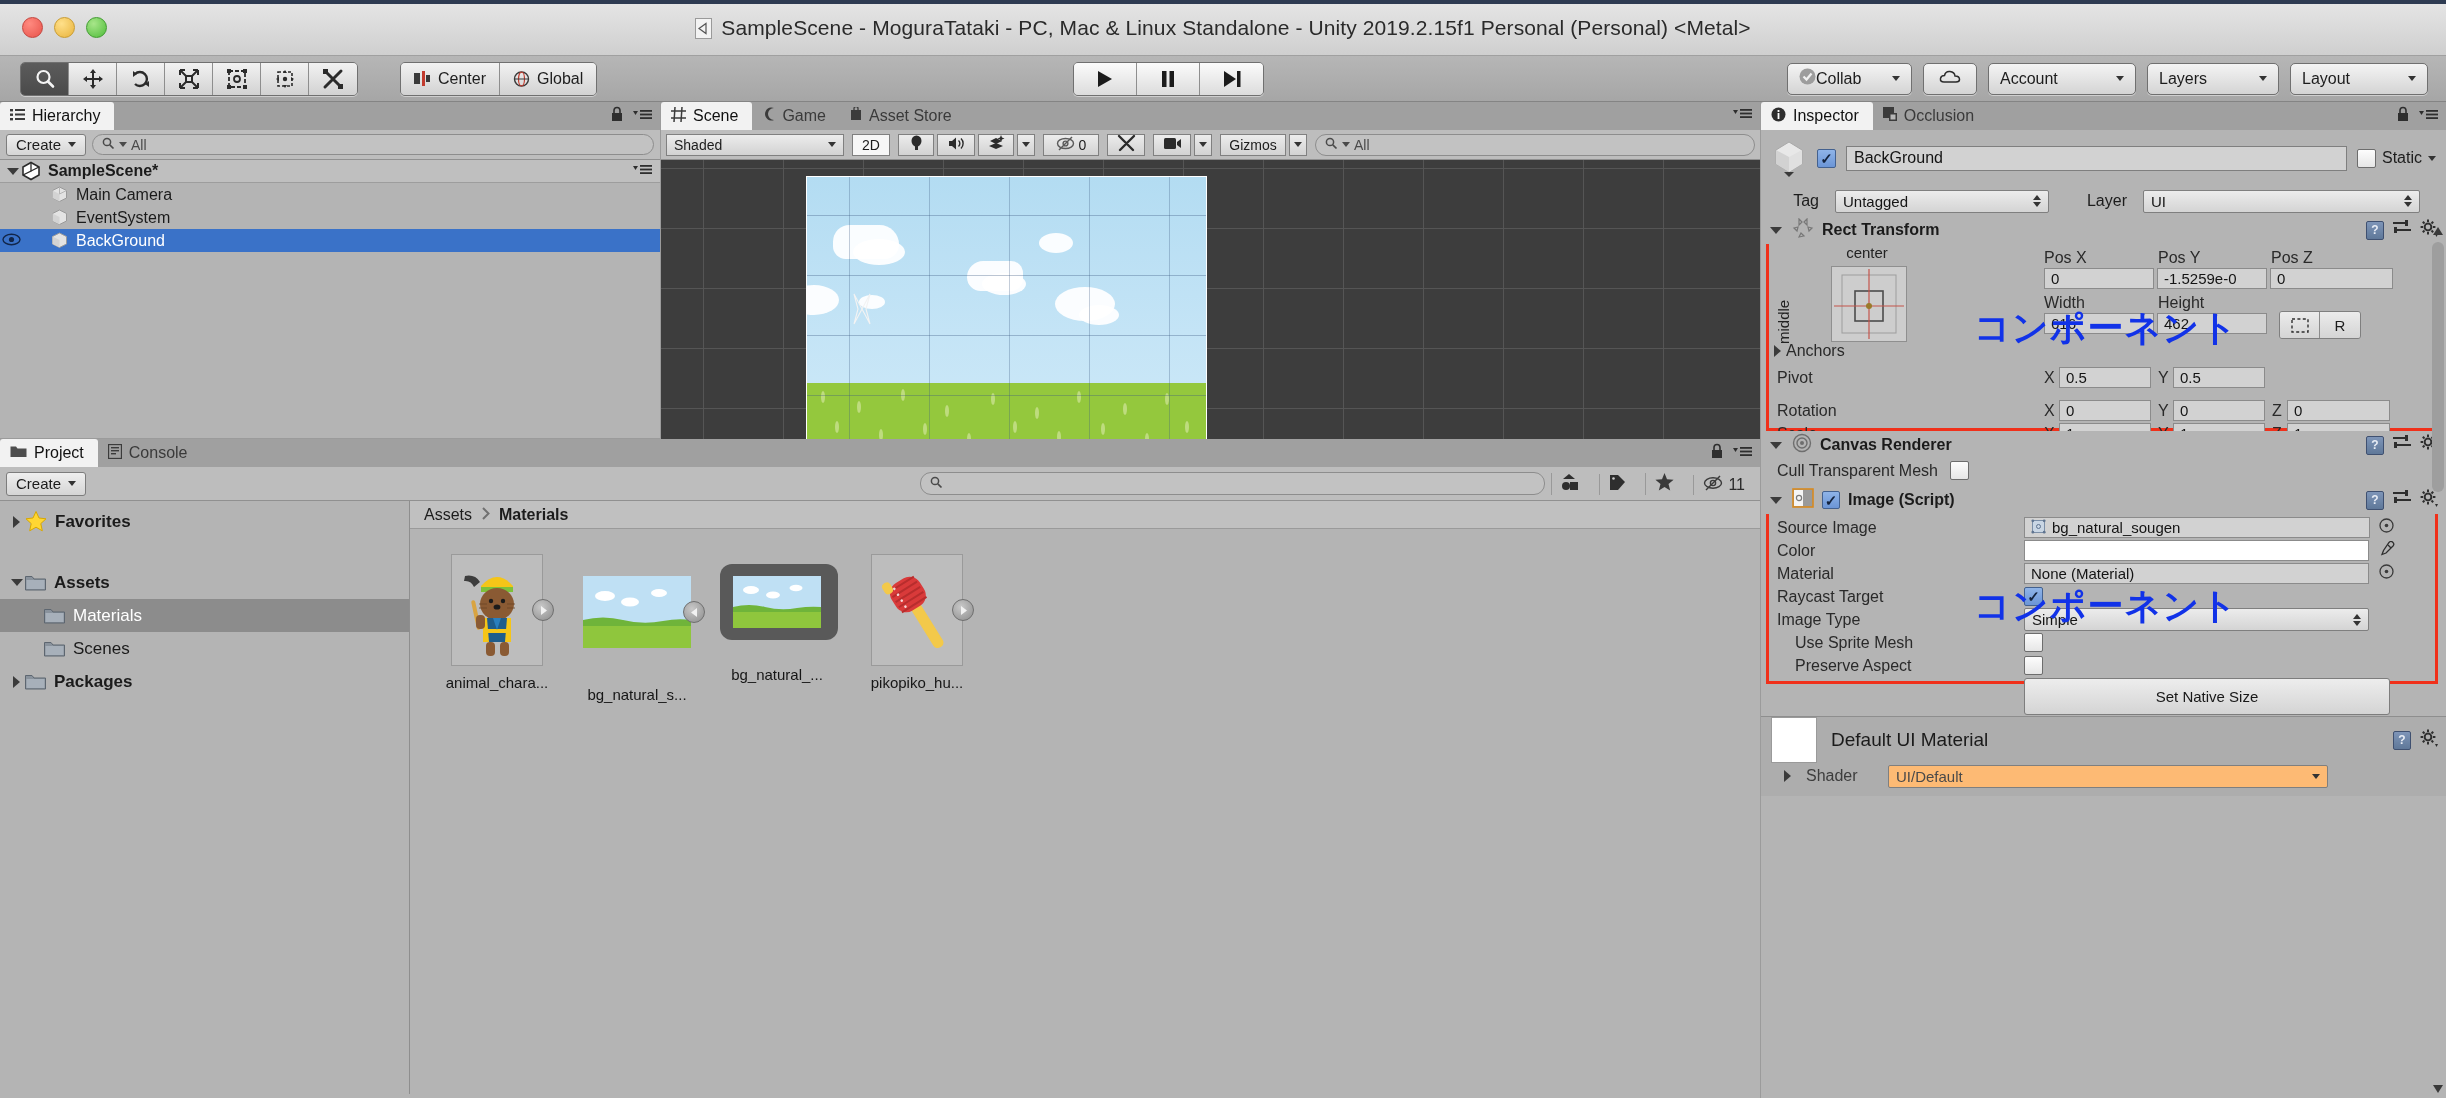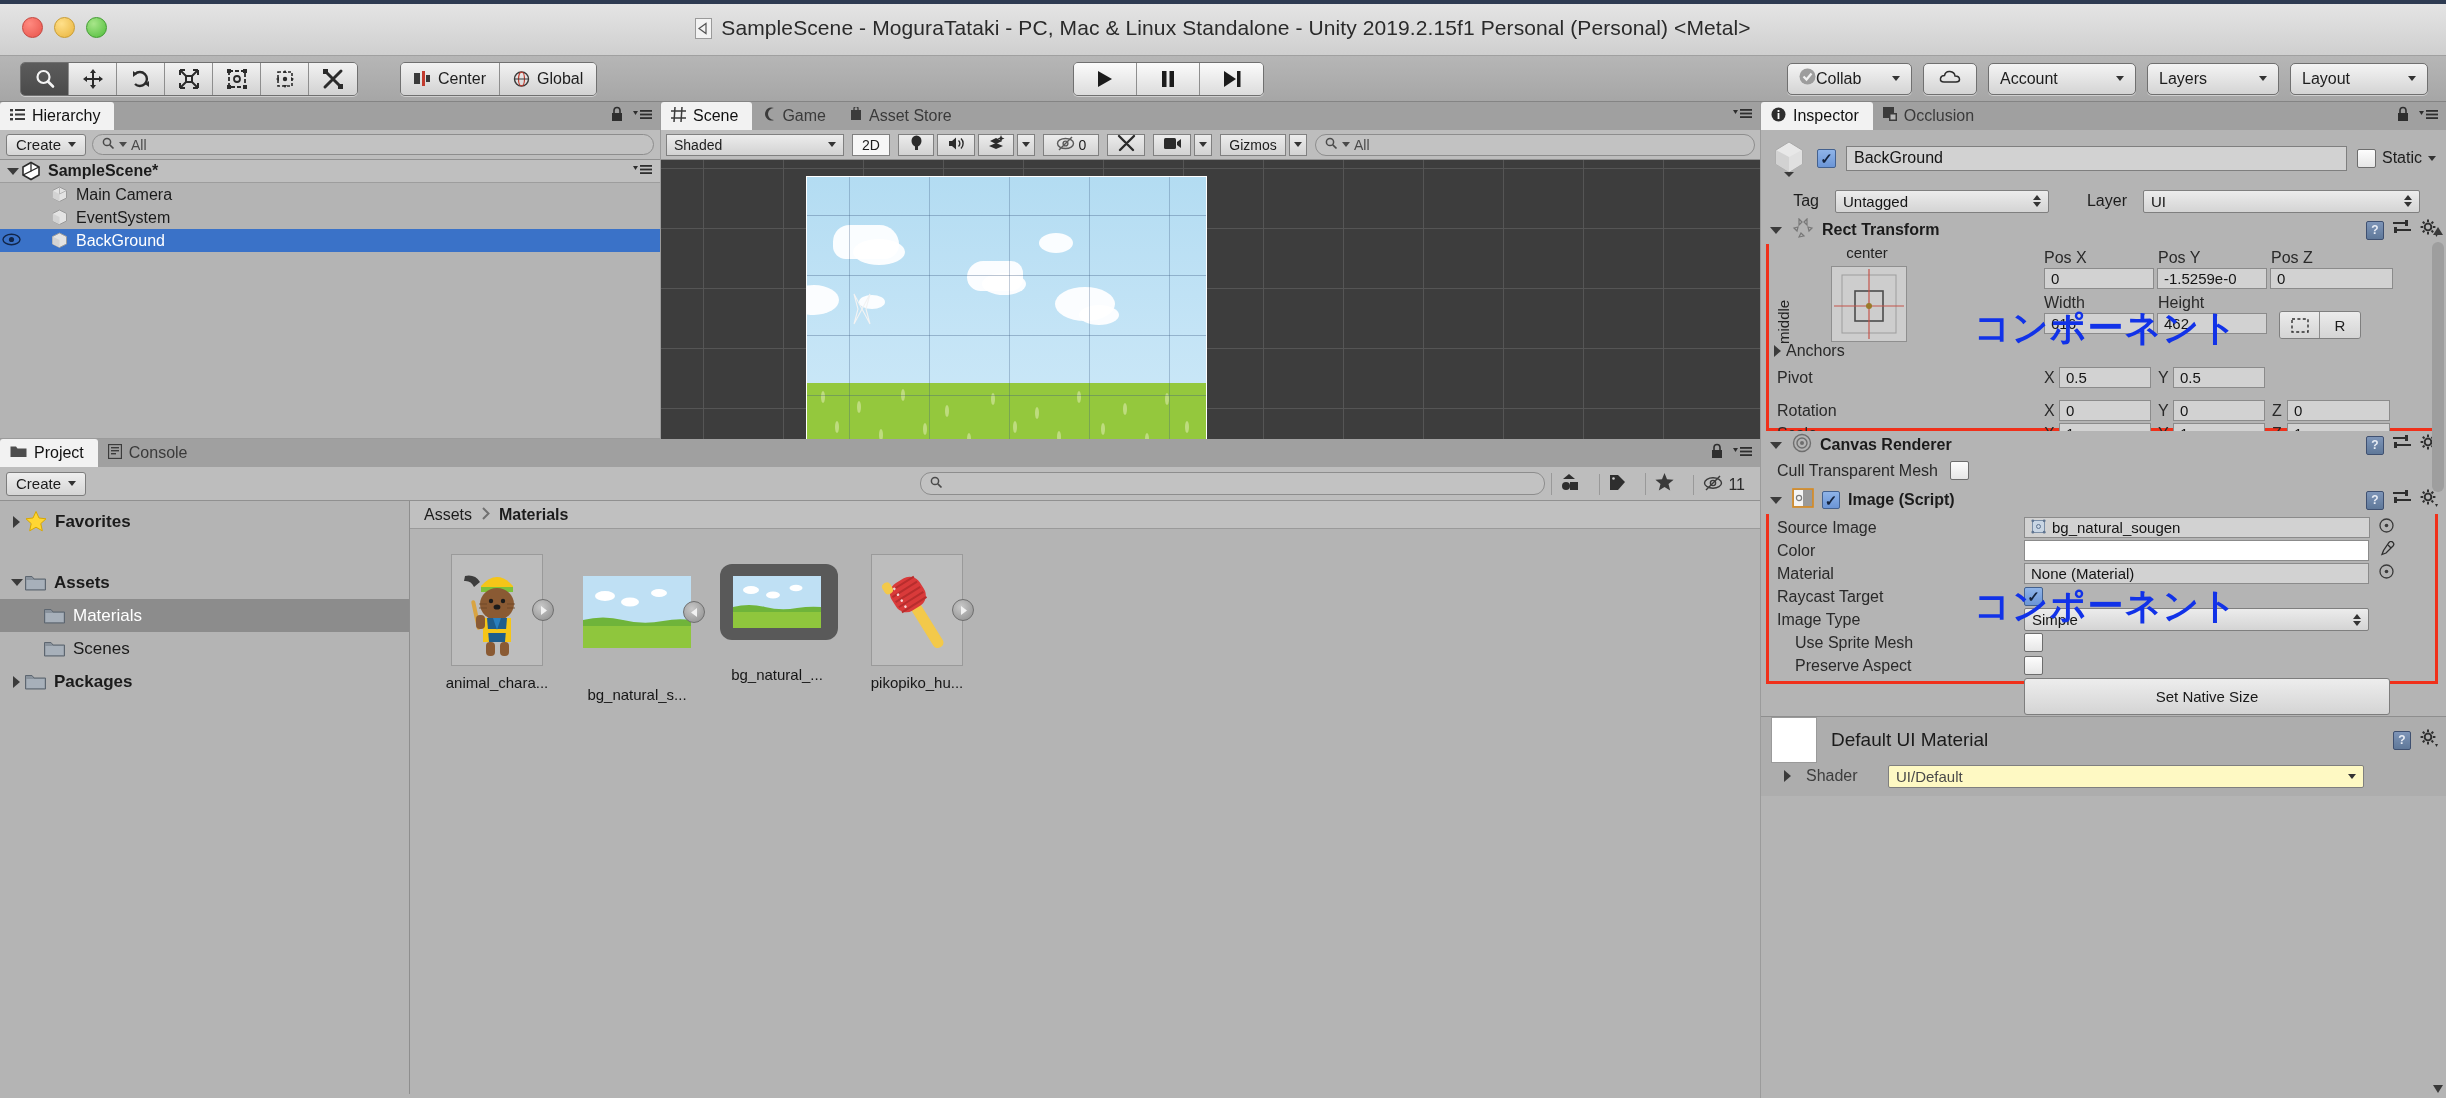--- a/index.html
+++ b/index.html
@@ -1073,21 +1073,21 @@
                 <path d="M15 15 L18 15 L16.5 18 Z" fill="#2e2e2e"></path>
               </svg>
           </span>
         </span>
       </div>
       <div style="display:flex;align-items:center;height:26px;padding-left:18px;gap:10px">
         <span class="twisty">
             <i class="right"></i>
           </span>
         <span style="font-size:16px;color:#3d3d3d;width:72px">Shader</span>
-        <span class="popup" style="width:476px;background:#fef9c3;color:#4a4a4a">
+        <span class="popup" style="width:440px;background:#fdba74;color:#4a4a4a">
           <span>UI/Default</span>
           <span class="caret sm" style="margin-left:auto"></span>
         </span>
       </div>
     </div>
 
     <div class="scroll-vert" style="right:2px;top:140px;height:250px"></div>
     <div style="position:absolute;right:1px;top:122px;width:14px;height:14px">
       <svg width="14" height="14" viewBox="0 0 14 14">
           <path d="M7 3 L12 11 L2 11 Z" fill="#3a3a3a"></path>

